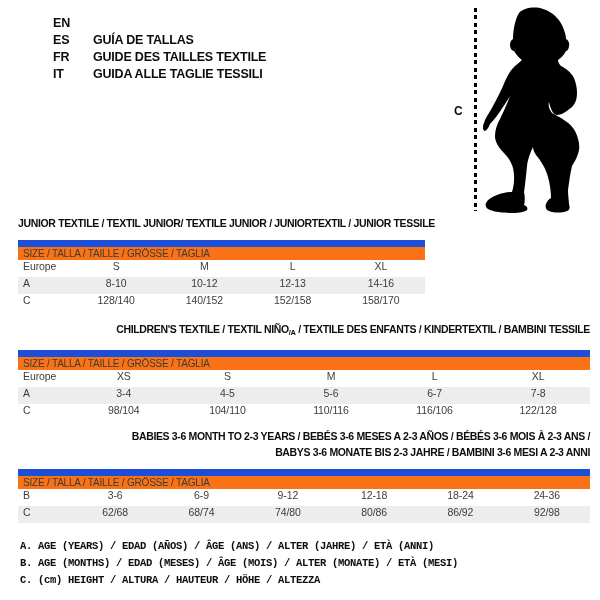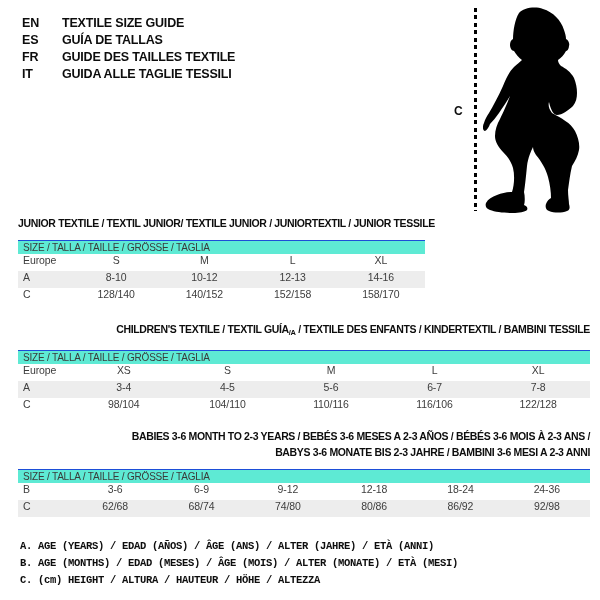--- a/index.html
+++ b/index.html
@@ -6,62 +6,61 @@
   body{
     width:600px;height:600px;background:#ffffff;
     font-family:"Liberation Sans","DejaVu Sans",sans-serif;
     color:#0d0d0d;overflow:hidden;position:relative;
   }
   .page{position:absolute;inset:0;width:600px;height:600px;background:#fff;}
 
   
   .langs{position:absolute;left:22px;top:14px;}
   .lang-row{display:flex;height:17px;align-items:center;
-    font-weight:bold;font-size:12.5px;letter-spacing:-0.2px;color:#0d0d0d;}
+    font-weight:bold;font-size:12.5px;letter-spacing:-0.2px;color:#0d0d0d;margin-left:31px;}
   .lang-code{width:40px;flex:none;}
 
   
   .figure{position:absolute;left:452px;top:6px;width:146px;height:210px;}
   .height-line{position:absolute;left:22px;top:2px;width:3px;height:203px;
     background:repeating-linear-gradient(to bottom,#000 0 4px,transparent 4px 7.5px);}
   .height-label{position:absolute;left:2px;top:98px;font-weight:bold;font-size:12px;}
   .figure svg{position:absolute;left:31px;top:0;}
 
   
   .section{position:absolute;left:18px;}
   .sec1{top:215px;width:407px;}
   .sec2{top:321px;width:572px;}
   .sec3{top:428px;width:572px;}
   .tbl-title{font-weight:bold;font-size:10.5px;line-height:16px;
     letter-spacing:-0.35px;color:#0d0d0d;white-space:nowrap;}
   .tbl-title .sub{font-size:7.5px;vertical-align:-2px;}
   .titles{margin-bottom:9px;text-align:right;}
-  .size-bar{height:13px;line-height:13px;background:#5eead4;
-    border-top:1px solid #1d4ed8;
+  .size-bar{height:13px;line-height:13px;background:#f97316;
+    border-top:7px solid #1d4ed8;
     font-size:10px;color:#3a3a3a;padding-left:5px;letter-spacing:-0.2px;}
   .trow{display:flex;height:17px;align-items:flex-start;
     font-size:10.5px;color:#3d3d3d;letter-spacing:-0.1px;}
   .trow.shaded{background:#ededed;}
   .trow .rlabel{width:54px;flex:none;padding-left:5px;box-sizing:border-box;text-align:left;}
   .trow .cell{flex:1;text-align:center;}
 
   
   .notes{position:absolute;left:20px;top:538px;}
   .note{font-weight:bold;font-size:10.5px;line-height:17px;
     letter-spacing:-0.3px;color:#0d0d0d;white-space:nowrap;font-family:Liberation Mono, monospace;}
 </style>
 </head>
 <body>
 
 <div class="page">
 
   <div class="langs">
     <div class="lang-row">
       <span class="lang-code">EN</span>
-      <span>TEXTILE SIZE GUIDE</span>
     </div>
     <div class="lang-row">
       <span class="lang-code">ES</span>
       <span>GUÍA DE TALLAS</span>
     </div>
     <div class="lang-row">
       <span class="lang-code">FR</span>
       <span>GUIDE DES TAILLES TEXTILE</span>
     </div>
     <div class="lang-row">
@@ -152,21 +151,21 @@
       <div class="trow">
         <span class="rlabel">C</span>
         <span class="cell">128/140</span>
         <span class="cell">140/152</span>
         <span class="cell">152/158</span>
         <span class="cell">158/170</span>
       </div>
     </div>
   <div class="section sec2">
       <div class="titles">
-        <div class="tbl-title"><span>CHILDREN'S TEXTILE / TEXTIL GUÍA</span><span class="sub">/A</span><span> / TEXTILE DES ENFANTS / KINDERTEXTIL / BAMBINI TESSILE</span></div>
+        <div class="tbl-title"><span>CHILDREN'S TEXTILE / TEXTIL NIÑO</span><span class="sub">/A</span><span> / TEXTILE DES ENFANTS / KINDERTEXTIL / BAMBINI TESSILE</span></div>
       </div>
       <div class="size-bar">SIZE / TALLA / TAILLE / GRÖSSE / TAGLIA</div>
       <div class="trow">
         <span class="rlabel">Europe</span>
         <span class="cell">XS</span>
         <span class="cell">S</span>
         <span class="cell">M</span>
         <span class="cell">L</span>
         <span class="cell">XL</span>
       </div>

